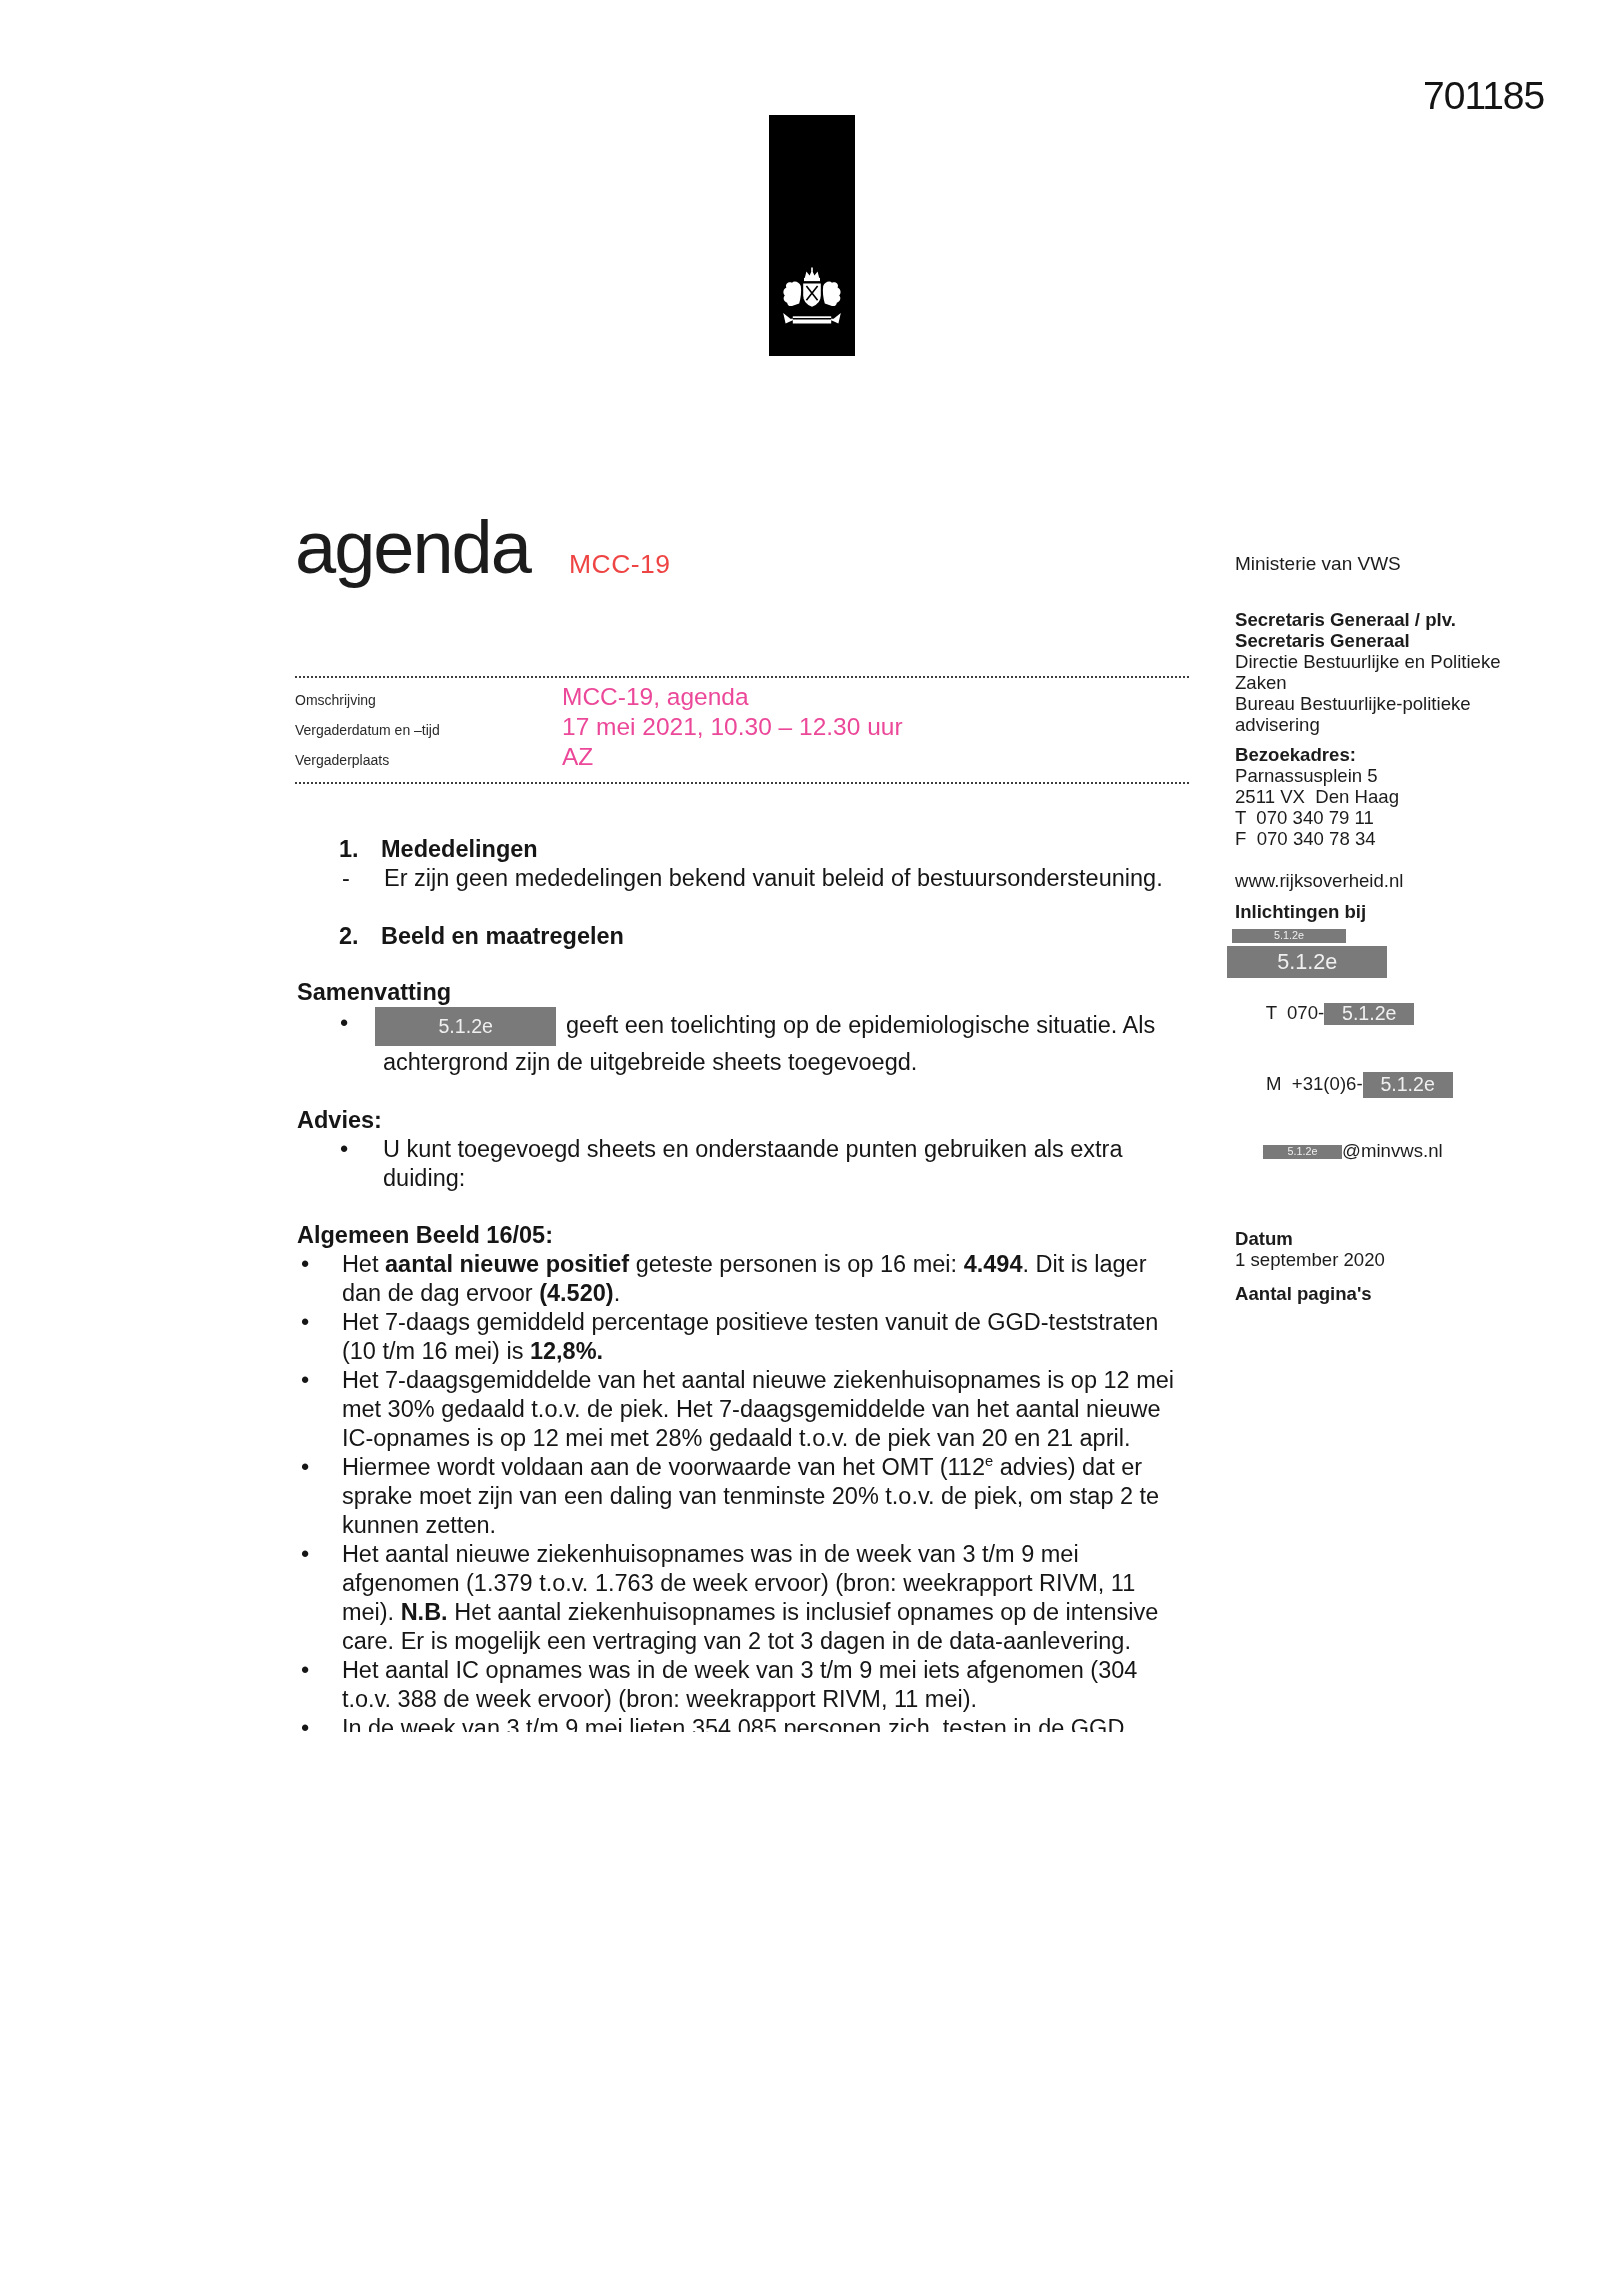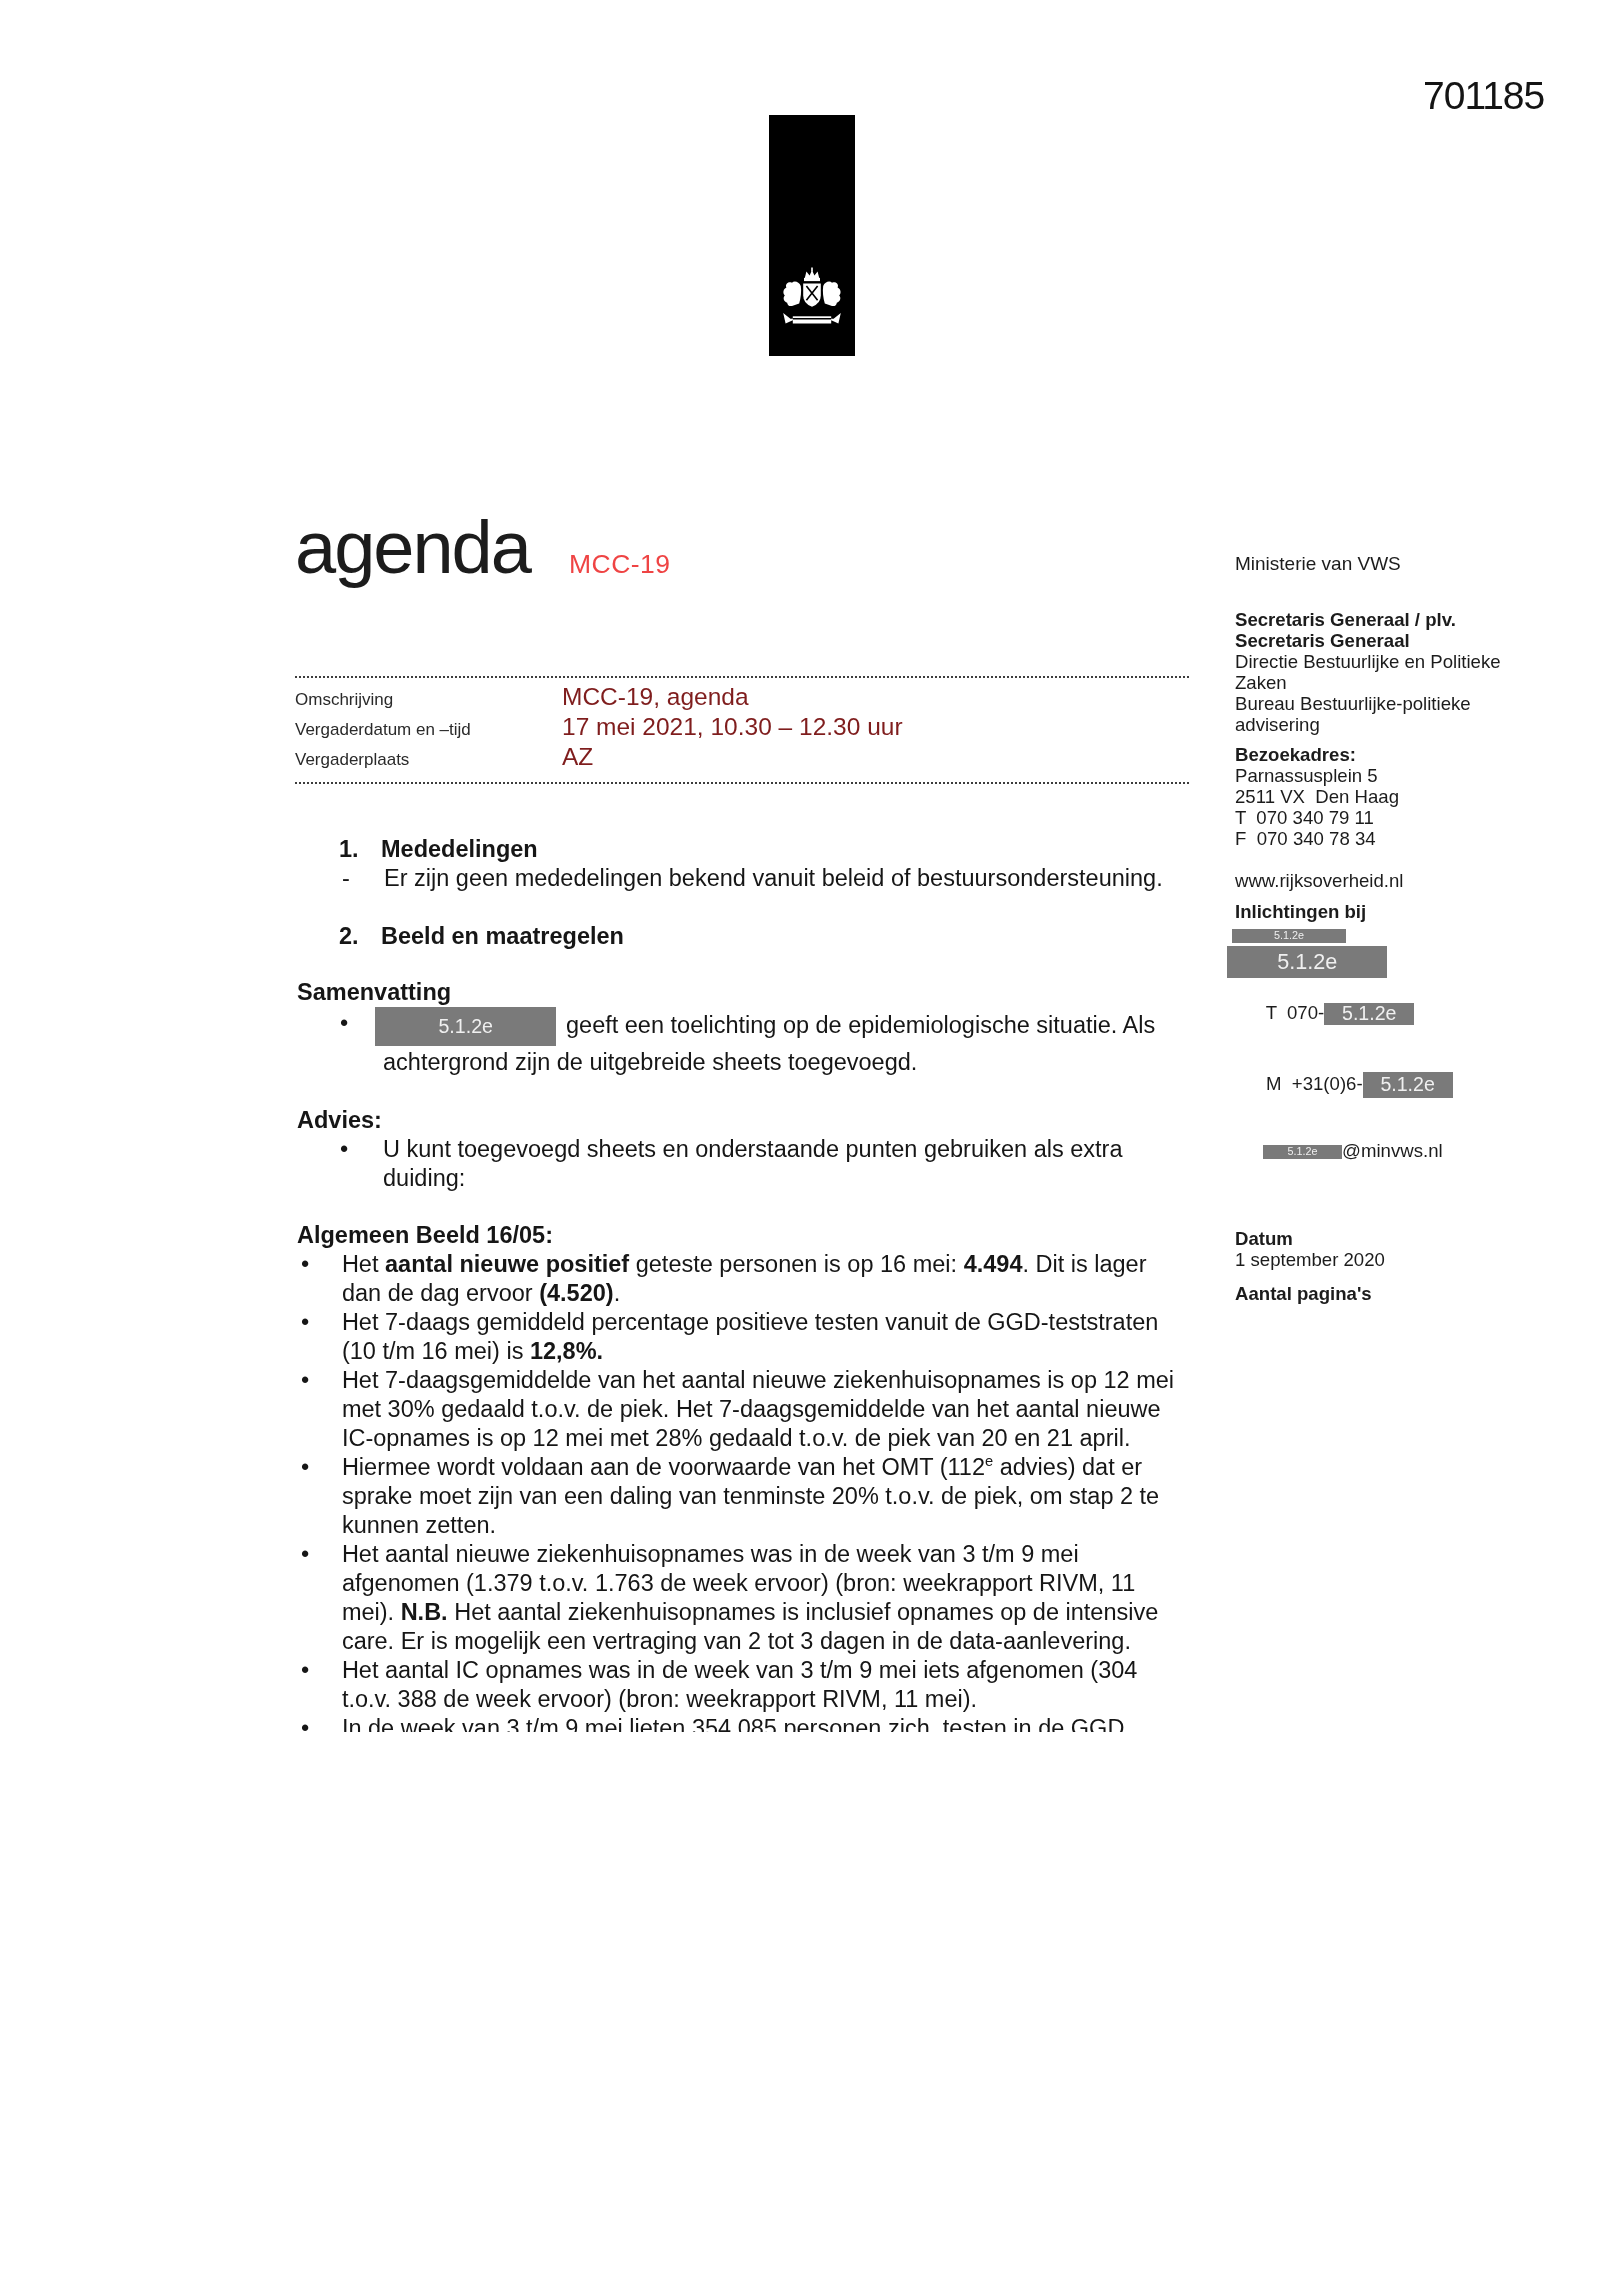--- a/index.html
+++ b/index.html
@@ -20,22 +20,22 @@
   .title-main { font-size:74px; letter-spacing:-2px; color:#1c1c1c; line-height:1; }
   .title-sub { font-size:26.5px; color:#ef4444; margin-left:39px; letter-spacing:0.5px; }
 
   
   .meta-table {
     position:absolute; left:295px; top:676px; width:894px;
     border-top:2px dotted #3d3d3d; border-bottom:2px dotted #3d3d3d;
     padding:4.9px 0 8.8px 0;
   }
   .meta-row { display:flex; height:30px; align-items:baseline; }
-  .meta-label { width:267px; font-size:17px; color:#2a2a2a; }
-  .meta-value { font-size:24.5px; color:#7f1d1d; white-space:pre-wrap; }
+  .meta-label { width:267px; font-size:14px; color:#2a2a2a; }
+  .meta-value { font-size:24.5px; color:#ec4899; white-space:pre-wrap; }
 
   
   .sidebar { position:absolute; left:1235px; top:507px; width:306px; font-size:18.6px; line-height:21px; color:#1c1c1c; }
   .sidebar .line { white-space:pre-wrap; }
   .sb-bold { font-weight:bold; }
   .sb-ministry { font-size:19px; font-weight:normal;margin-top:46px; }
   .sb-org { margin-top:35px; }
   .sb-visit { margin-top:8.8px; }
   .sb-web { margin-top:21.6px; }
   .sb-inl { margin-top:9.8px; font-weight:bold; }

